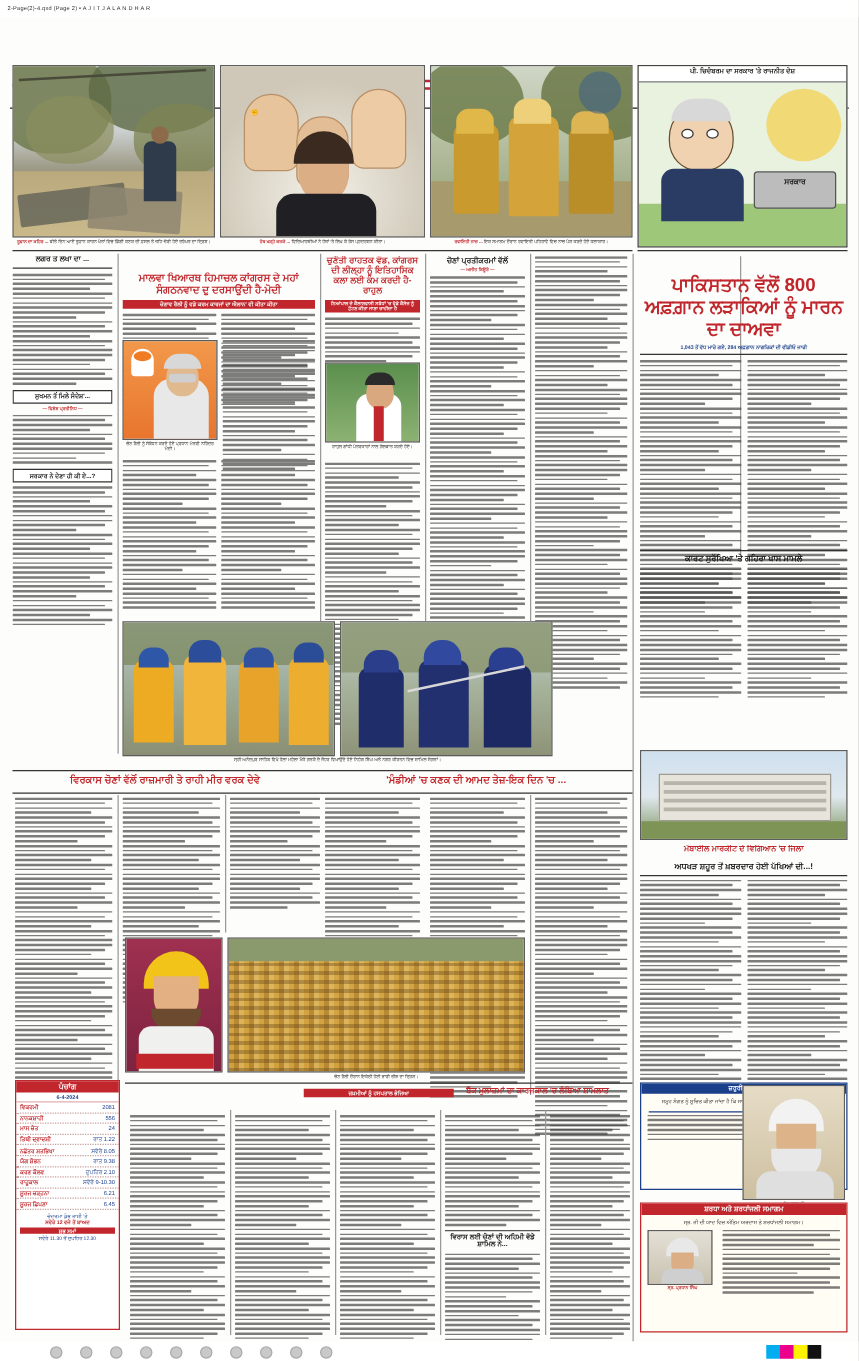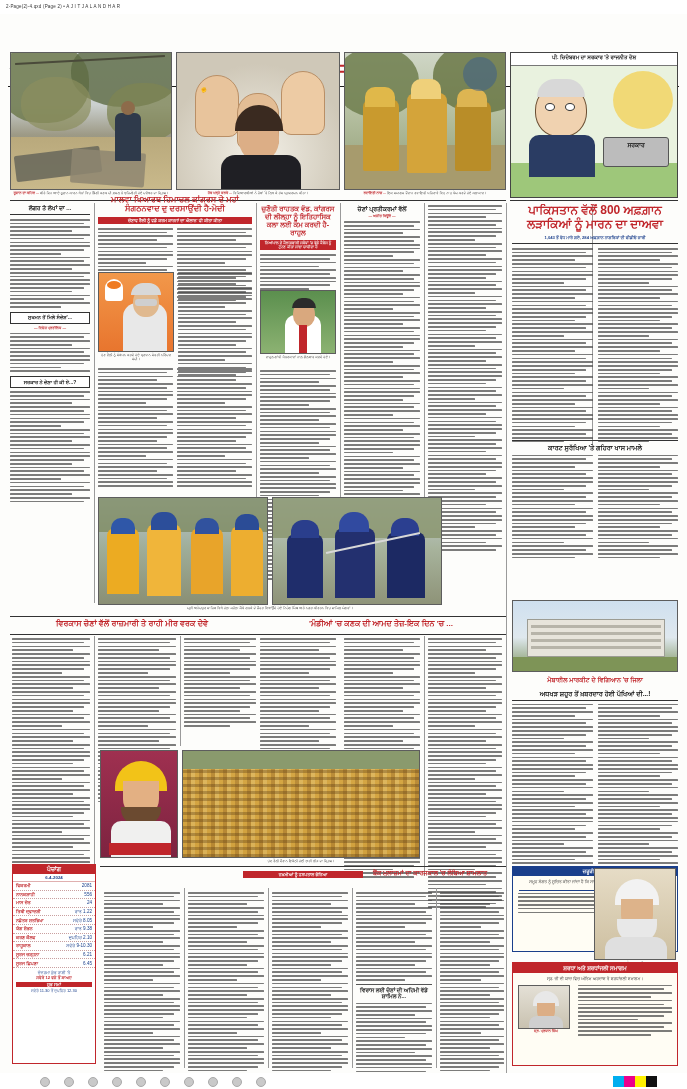--- a/index.html
+++ b/index.html
@@ -309,21 +309,21 @@
         <div class="ln s4"></div>
       <div class="ln s1"></div>
         <div class="ln s2"></div>
         <div class="ln s1"></div>
         <div class="ln s3"></div>
       <div class="ln s1"></div>
         <div class="ln s2"></div>
     </div>
   </div>
 
-  <div class="blk" style="left:98px; top:195px; width:154px;">
+  <div class="blk" style="left:98px; top:218px; width:154px;">
     <div class="hl hl-red" style="font-size:8.2px;">ਮਾਲਵਾ ਖਿਆਰਥ ਹਿਮਾਚਲ ਕਾਂਗਰਸ ਦੇ ਮਹਾਂ ਸੰਗਠਨਵਾਦ ਦੁ ਦਰਸਾਉਂਦੀ ਹੈ-ਮੋਦੀ</div>
     <div class="kicker" style="margin-top:3px;">ਚੋਣਾਵ ਰੈਲੀ ਨੂੰ ਵਡੇ ਕਰਮ ਕਾਰਜਾਂ ਦਾ ਐਲਾਨ' ਵੀ ਕੀਤਾ ਕੀਤਾ</div>
     <div style="display:flex; gap:4px; margin-top:4px;">
       <div style="width:50%;">
         <div class="txt">
           <div class="ln s1"></div>
             <div class="ln s2"></div>
             <div class="ln s1"></div>
             <div class="ln s3"></div>
           <div class="ln s1"></div>
@@ -768,21 +768,21 @@
         <div class="ln s1"></div>
         <div class="ln s2"></div>
       <div class="ln s1"></div>
         <div class="ln s3"></div>
         <div class="ln s1"></div>
         <div class="ln s2"></div>
     </div>
   </div>
 
   <div class="blk" style="left:512px; top:204px; width:166px;">
-    <div class="hl hl-red" style="font-size:12px;">ਪਾਕਿਸਤਾਨ ਵੱਲੋਂ 800 ਅਫ਼ਗ਼ਾਨ ਲੜਾਕਿਆਂ ਨੂੰ ਮਾਰਨ ਦਾ ਦਾਅਵਾ</div>
+    <div class="hl hl-red" style="font-size:15px;margin-top:16px;">ਪਾਕਿਸਤਾਨ ਵੱਲੋਂ 800 ਅਫ਼ਗ਼ਾਨ ਲੜਾਕਿਆਂ ਨੂੰ ਮਾਰਨ ਦਾ ਦਾਅਵਾ</div>
     <div class="sub" style="margin-top:3px;">1,043 ਤੋਂ ਵੱਧ ਮਾਰੇ ਗਏ, 284 ਅਫ਼ਗ਼ਾਨ ਨਾਗਰਿਕਾਂ ਦੀ ਵੀਡੀਓ ਜਾਰੀ</div>
     <div class="rule-h" style="position:relative; width:100%; margin-top:3px; background:#333;"></div>
     <div style="display:flex; gap:5px; margin-top:4px;">
       <div style="width:50%">
           <div class="txt">
         <div class="ln s1"></div>
             <div class="ln s2"></div>
             <div class="ln s1"></div>
             <div class="ln s3"></div>
         <div class="ln s1"></div>

